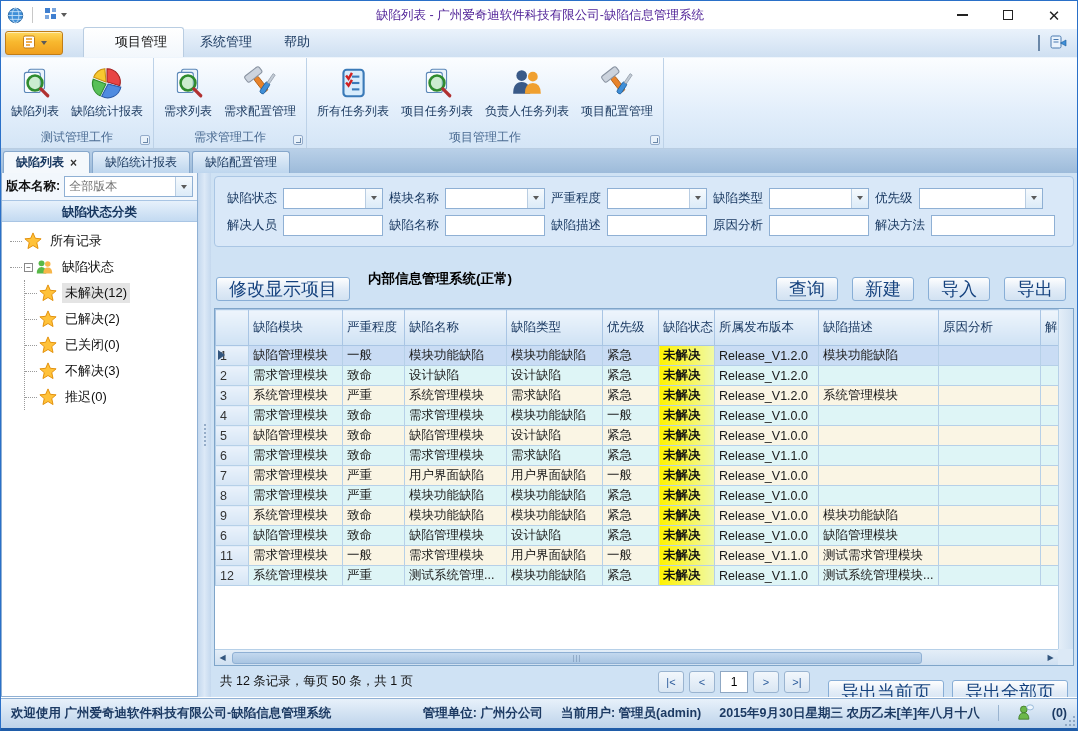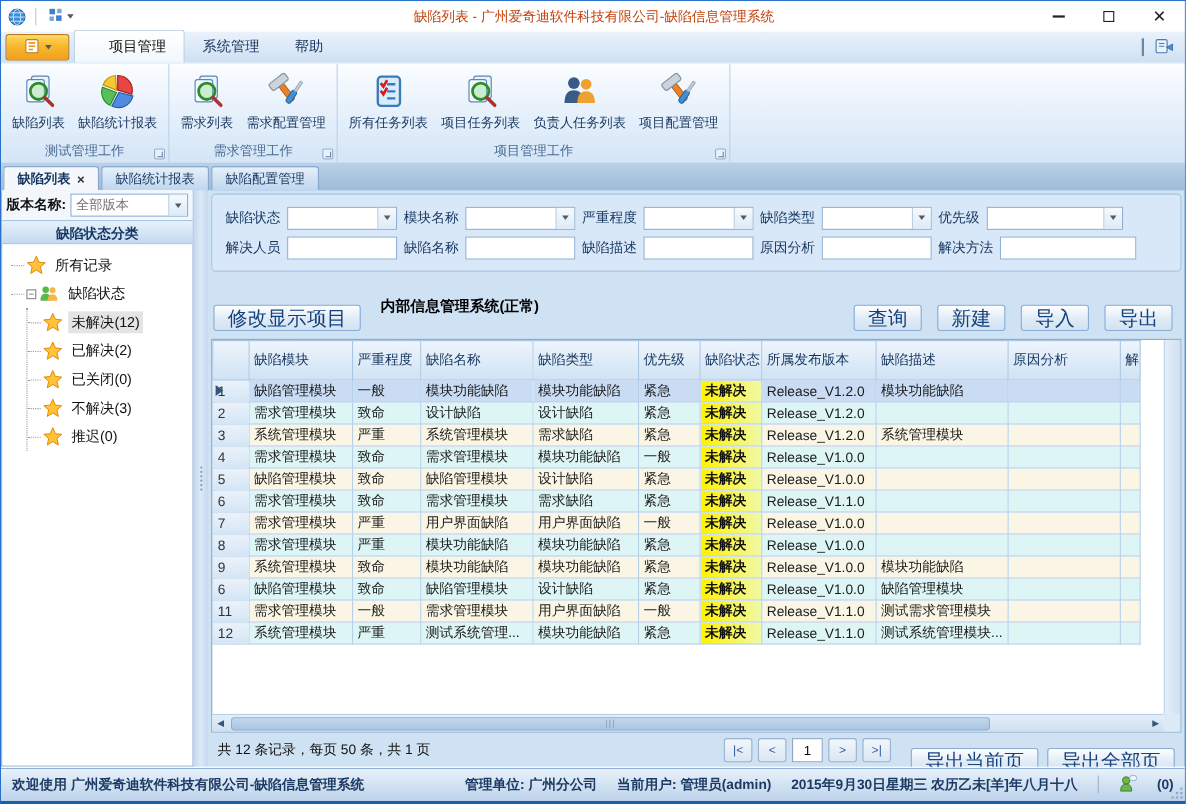--- a/index.html
+++ b/index.html
@@ -8,35 +8,35 @@
 
   .window { position:relative; width:1078px; height:731px; background:#cfe2f4;
             border:1px solid #2a70c8; border-bottom:3px solid #1f5ca8; display:flex; flex-direction:column; }
 
   
   .titlebar { height:28px; background:#ffffff; display:flex; align-items:center; position:relative; flex:0 0 auto; }
   .titlebar .appicon { margin-left:6px; display:flex; align-items:center; }
   .qat-sep { width:1px; height:16px; background:#c8c8c8; margin:0 8px; }
   .qat-btn { display:flex; align-items:center; gap:3px; padding:2px 3px; }
   .caret { width:0; height:0; border-left:3.5px solid transparent; border-right:3.5px solid transparent; border-top:4px solid #5a5a5a; display:inline-block; }
-  .title-text { position:absolute; left:2px; right:0; text-align:center; font-size:12.5px; color:#c2410c; pointer-events:none; }
+  .title-text { position:absolute; left:2px; right:0; text-align:center; font-size:12.5px; color:#4c1d95; pointer-events:none; }
   .win-controls { margin-left:auto; display:flex; height:100%; }
   .win-btn { width:46px; height:100%; display:flex; align-items:center; justify-content:center; color:#222; font-size:13px; }
   .glyph-min { width:11px; height:1.5px; background:#222; display:inline-block; }
   .glyph-max { width:10px; height:10px; border:1.5px solid #222; display:inline-block; }
   .glyph-close { font-size:15px; line-height:1; }
 
   
   .ribbon-tabs { height:29px; background:linear-gradient(#eaf2fb,#cfe0f2); display:flex; align-items:flex-end; flex:0 0 auto; position:relative; border-bottom:1px solid #eef5fc;}
   .app-button { margin:2px 4px 2px 4px; width:58px; height:24px; border-radius:3px;
                 background:linear-gradient(#ffd85e,#f8b82e 45%,#f0a01e); border:1px solid #c07d18;
                 display:flex; align-items:center; justify-content:center; gap:4px; box-shadow:inset 0 1px 0 rgba(255,255,255,.6); }
   .rtab { padding:5px 16px 6px 16px; font-size:13px; color:#17365d; }
   .rtab.active { background:linear-gradient(#ffffff,#f2f7fc); border:1px solid #b9cde2; border-bottom:none;
-                 border-radius:3px 3px 0 0; color:#111; margin-left:0;padding-left:31px; }
+                 border-radius:3px 3px 0 0; color:#111; margin-left:16px;padding-left:31px; }
   .ribbon-right { margin-left:auto; display:flex; align-items:center; gap:10px; padding:0 10px 4px 0; }
   .chev-up { width:9px; height:9px; border-left:2px solid #6a87a8; border-top:2px solid #6a87a8; transform:rotate(45deg) translateY(3px); }
 
   
   .ribbon-body { height:91px; background:linear-gradient(#fbfdff,#e2eefb 60%,#d4e5f6); display:flex; flex:0 0 auto;
                  border-bottom:1px solid #b9cde2; }
   .rgroup { display:flex; flex-direction:column; border-right:1px solid #bdd2e8; position:relative; }
   .rgroup-buttons { flex:1; display:flex; align-items:flex-start; padding:3px 4px 0 4px; }
   .rbtn { display:flex; flex-direction:column; align-items:center; padding:3px 6px; border-radius:3px; }
   .rbtn .ricon { height:38px; display:flex; align-items:center; }
@@ -50,21 +50,21 @@
   
   .doc-tabbar { height:24px; background:linear-gradient(#b9d0e8,#9dbbda); display:flex; align-items:flex-end; padding-left:2px; flex:0 0 auto; }
   .dtab { height:22px; display:flex; align-items:center; gap:6px; padding:0 12px; font-size:12px; color:#17365d;
           background:linear-gradient(#e6f0fa,#bed6ee); border:1px solid #87a8cc; border-bottom:none; border-radius:3px 3px 0 0; margin-right:2px; }
   .dtab.active { background:#f4f8fc; color:#15355e; font-weight:bold; }
   .dtab-close { font-size:12px; color:#333; font-weight:bold; }
 
   
   .main { flex:1; display:flex; min-height:0; }
 
-  .sidebar { width:175px; background:#ffffff; border:1px solid #8fb0d4; border-top:none; display:flex; flex-direction:column; }
+  .sidebar { width:197px; background:#ffffff; border:1px solid #8fb0d4; border-top:none; display:flex; flex-direction:column; }
   .version-row { height:27px; display:flex; align-items:center; background:#f2f7fc; padding:0 4px; gap:4px; }
   .version-label { font-weight:bold; font-size:12.5px; color:#111; white-space:nowrap; }
   .combo { flex:1; height:21px; background:#fff; border:1px solid #8fb0d4; display:flex; align-items:center; }
   .combo .combo-text { flex:1; padding-left:4px; font-size:12px; color:#737373; }
   .combo .combo-arrow { width:17px; height:100%; border-left:1px solid #b9cde2; background:linear-gradient(#f6fafd,#dcebf8);
                         display:flex; align-items:center; justify-content:center; }
   .side-header { height:22px; background:linear-gradient(#e7f1fb,#c3daf1); border-top:1px solid #a9c5e4; border-bottom:1px solid #a9c5e4;
                  text-align:center; line-height:22px; font-weight:bold; color:#15355e; font-size:12.5px; }
   .tree { flex:1; padding:6px 0 0 8px; overflow:hidden; }
   .tree-item { display:flex; align-items:center; height:26px; white-space:nowrap; }

